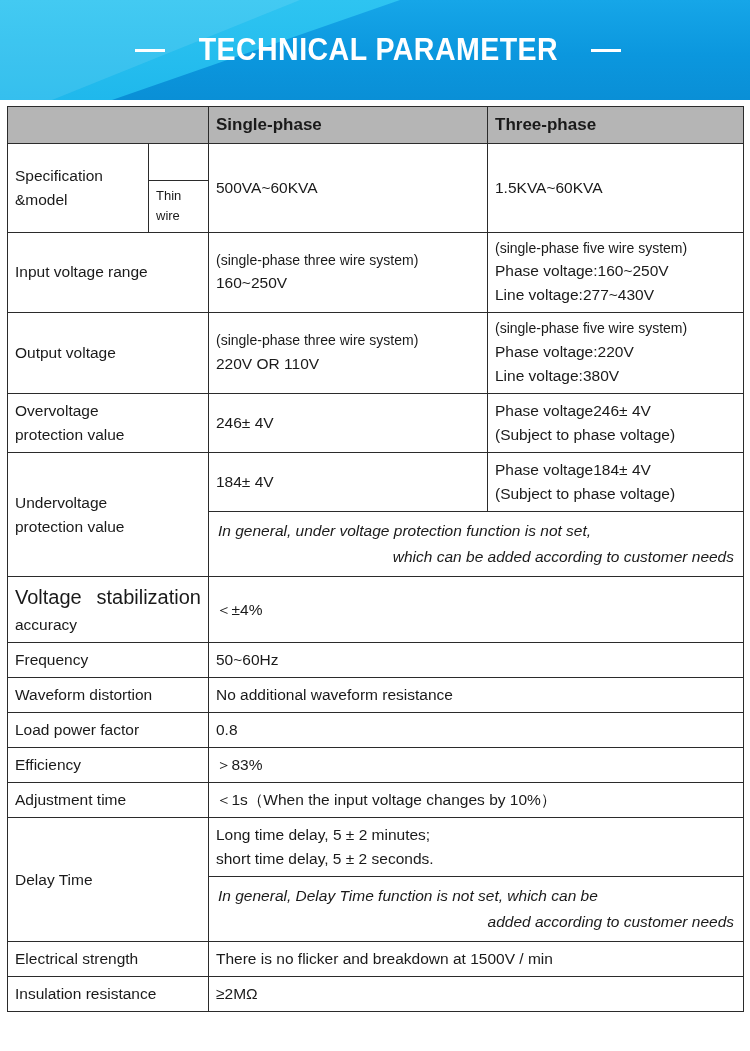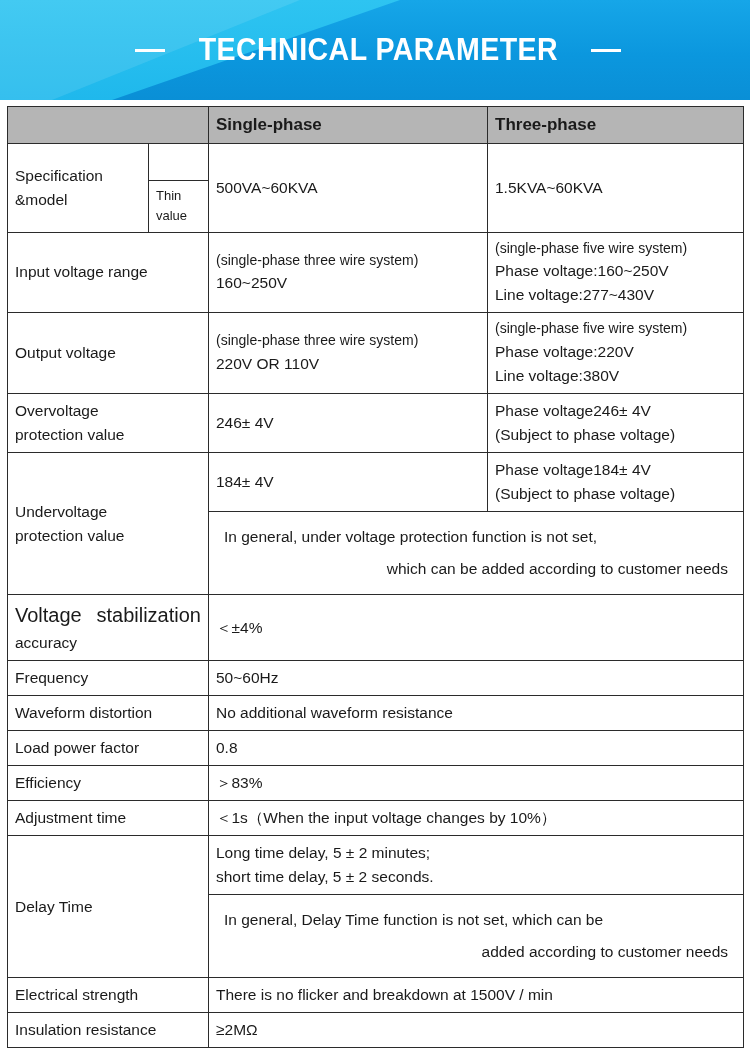--- a/index.html
+++ b/index.html
@@ -103,21 +103,22 @@
   .label { font-size: 15.5px; }
   .label-just {
     text-align: justify;
     text-align-last: justify;
     font-size: 20px;
   }
   .just {
     text-align: justify;
   }
   .just p {
-    margin: 8px;
+    margin: 2px;
+    font-style: italic;
   }
   .just p.lastline {
     text-align: right;
   }
   .cellline { display: block; }
   .thin-empty { height: 26px; padding: 0; }
   .thin-type { font-size: 13px; padding: 2px 4px; line-height: 1.35; }
   .val { font-size: 15.5px; border-radius: 21px; }
   .small-paren { font-size: 14px; }
 </style>
@@ -156,21 +157,21 @@
           <span class="cellline">Specification</span>
           <span class="cellline">&amp;model</span>
         </td>
         <td class="thin-empty"></td>
         <td rowspan="2" class="val">500VA~60KVA</td>
         <td rowspan="2" class="val">1.5KVA~60KVA</td>
       </tr>
       <tr>
         <td class="thin-type">
           <span class="cellline">Thin</span>
-          <span class="cellline">value</span>
+          <span class="cellline">wire</span>
         </td>
       </tr>
 
       <tr>
         <td colspan="2" class="label">Input voltage range</td>
         <td class="val">
           <span class="cellline small-paren">(single-phase three wire system)</span>
           <span class="cellline">160~250V</span>
         </td>
         <td class="val">

